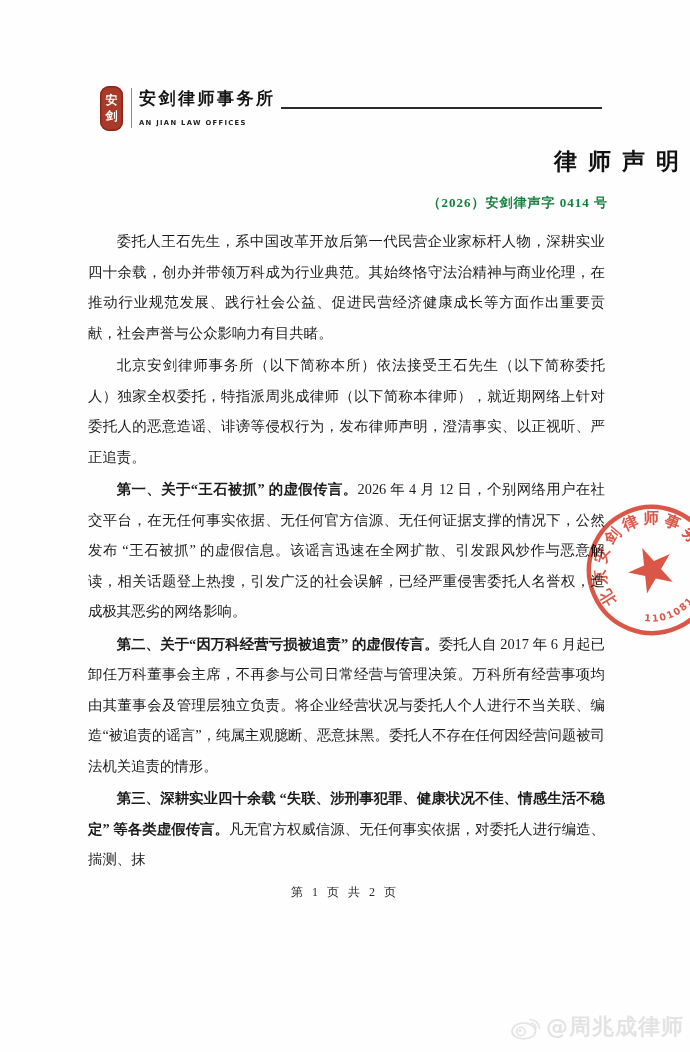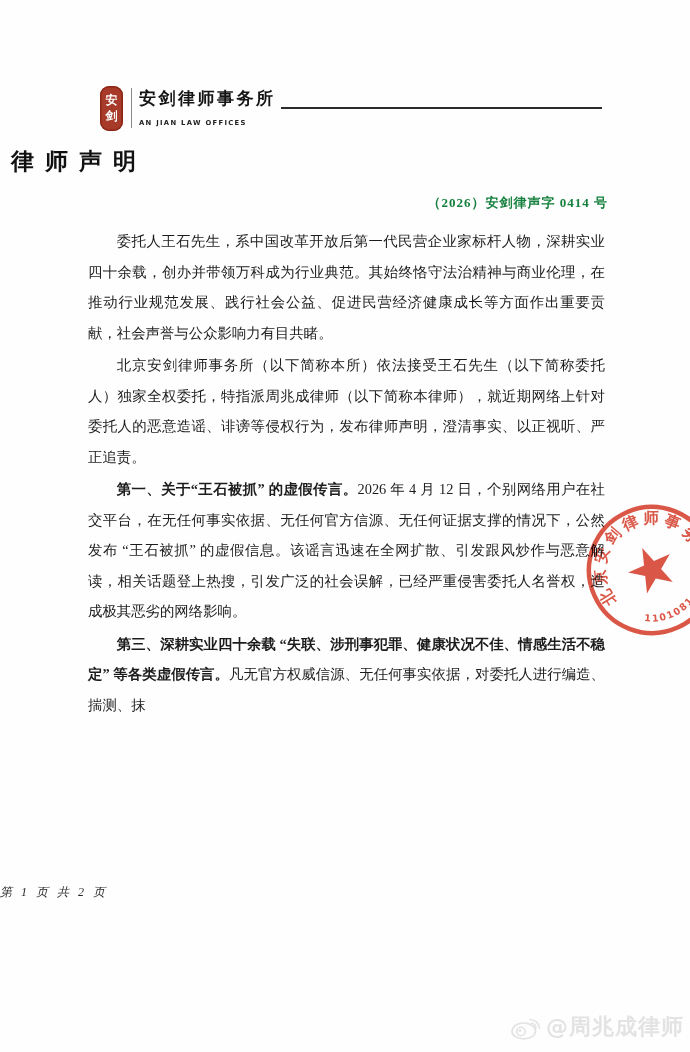--- a/index.html
+++ b/index.html
@@ -14,34 +14,34 @@
     box-shadow:inset 0 0 0 1.5px rgba(120,20,10,.55);}
   .logo-divider{width:1px;height:40px;background:#8a8a8a;margin:2px 7px 0 8px;}
   .firm{display:flex;flex-direction:column;padding-top:3px;}
   .firm-cn{font-size:17px;font-weight:bold;letter-spacing:2.5px;color:#141414;
     font-family:"DejaVu Sans",sans-serif;line-height:1.1;}
   .firm-en{font-size:6.8px;font-weight:bold;letter-spacing:1.3px;color:#232323;margin-top:11px;
     font-family:"DejaVu Sans",sans-serif;}
   .header-rule{flex:1;border-bottom:2px solid #2c2c2c;margin:0 0 0 5px;height:21px;}
 
   
-  .title{position:absolute;top:146px;left:0;right:0;text-align:left;font-size:23px;font-weight:bold;
+  .title{position:absolute;top:146px;left:0;right:0;text-align:right;font-size:23px;font-weight:bold;
     letter-spacing:11px;text-indent:11px;color:#111;font-family:"DejaVu Sans",sans-serif;}
   .ref{position:absolute;top:194px;right:82px;font-size:13px;font-weight:bold;color:#15803d;
     letter-spacing:1px;}
 
   
   .bodytext{position:absolute;top:226px;left:88px;width:517px;font-size:14.4px;line-height:30.5px;
     text-align:justify;color:#1c1c1c;}
   .bodytext p{margin:0 0 2px;text-indent:2em;}
   .b{font-weight:bold;}
   .ul{text-decoration:underline;text-underline-offset:5px;text-decoration-thickness:1.2px;}
 
-  .footer{position:absolute;top:884px;left:0;right:0;font-size:12px;
-    letter-spacing:3px;color:#2a2a2a;font-style:italic;}
+  .footer{position:absolute;top:884px;left:0;right:0;text-align:center;font-size:12px;
+    letter-spacing:3px;color:#2a2a2a;}
 
   
   .seal{position:absolute;left:567px;top:485px;width:170px;height:170px;opacity:.88;
     mix-blend-mode:multiply;pointer-events:none;}
   .seal-ring{font-family:"DejaVu Sans",sans-serif;font-size:15.5px;font-weight:bold;fill:#d6402e;}
   .seal-num{font-family:"DejaVu Sans",sans-serif;font-size:9.5px;font-weight:bold;fill:#d6402e;
     letter-spacing:1.5px;}
 
   
   .watermark{position:absolute;top:1012px;right:6px;display:flex;align-items:center;gap:4px;
@@ -68,20 +68,21 @@
   </div>
 
   <div class="title">律师声明</div>
 
   <div class="ref">（2026）安剑律声字 0414 号</div>
 
   <div class="bodytext">
     <p><span>委托人王石先生，系中国改革开放后第一代民营企业家标杆人物，深耕实业四十余载，创办并带领万科成为行业典范。其始终恪守法治精神与商业伦理，在推动行业规范发展、践行社会公益、促进民营经济健康成长等方面作出重要贡献，社会声誉与公众影响力有目共睹。</span></p>
     <p><span>北京安剑律师事务所（以下简称本所）依法接受王石先生（以下简称委托人）独家全权委托，特指派周兆成律师（以下简称本律师），就近期网络上针对委托人的恶意造谣、诽谤等侵权行为，发布律师声明，澄清事实、以正视听、严正追责。</span></p>
     <p><span class="b">第一、关于“王石被抓” 的虚假传言。</span><span>2026 年 4 月 12 日，个别网络用户在社交平台，在无任何事实依据、无任何官方信源、无任何证据支撑的情况下，公然发布 “王石被抓” 的虚假信息。该谣言迅速在全网扩散、引发跟风炒作与恶意解读，相关话题登上热搜，引发广泛的社会误解，已经严重侵害委托人名誉权，造成极其恶劣的网络影响。</span></p>
+    <p><span class="b">第二、关于“因万科经营亏损被追责” 的虚假传言。</span><span>委托人自 2017 年 6 月起已卸任万科董事会主席，不再参与公司日常经营与管理决策。万科所有经营事项均由其董事会及管理层独立负责。将企业经营状况与委托人个人进行不当关联、编造“被追责的谣言”，纯属主观臆断、恶意抹黑。委托人不存在任何因经营问题被司法机关追责的情形。</span></p>
     <p><span class="b">第三、深耕实业四十余载 “失联、涉刑事犯罪、健康状况不佳、情感生活不稳定” 等各类虚假传言。</span><span>凡无官方权威信源、无任何事实依据，对委托人进行编造、揣测、抹</span></p>
   </div>
 
   <div class="footer">第 1 页 共 2 页</div>
 
   <svg class="seal" viewBox="-85 -85 170 170" xmlns="http://www.w3.org/2000/svg">
     <g transform="rotate(-24)">
       <circle r="63" fill="none" stroke="#d6402e" stroke-width="4.5"></circle>
       <polygon fill="#d6402e" points="0,-24 5.4,-7.4 22.8,-7.4 8.7,2.8 14.1,19.4 0,9.2 -14.1,19.4 -8.7,2.8 -22.8,-7.4 -5.4,-7.4"></polygon>
       <path id="sealArcTop" d="M -44.2,16.1 A 47,47 0 1 1 44.2,16.1" fill="none"></path>

